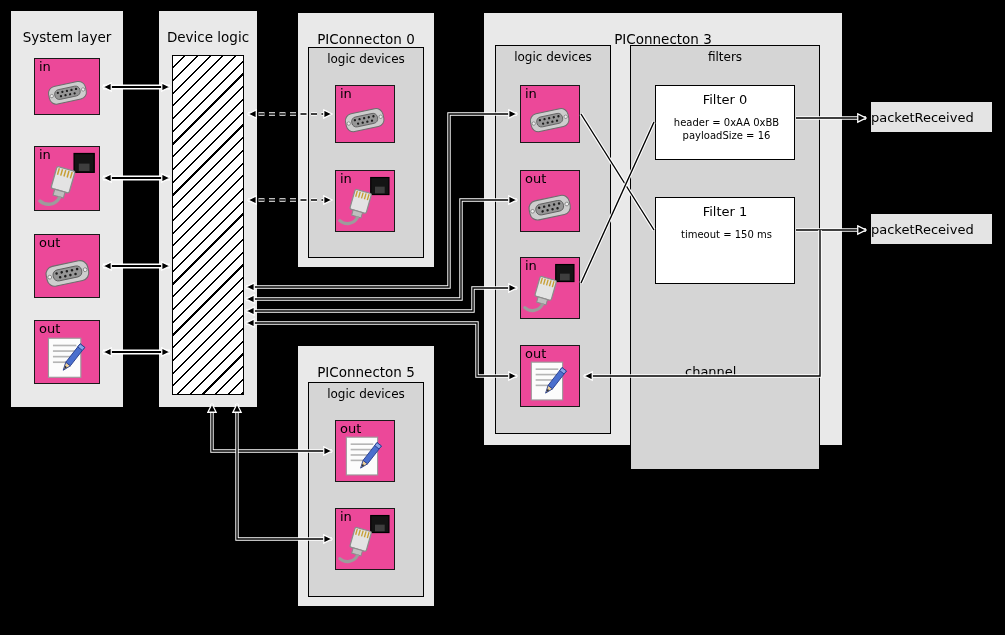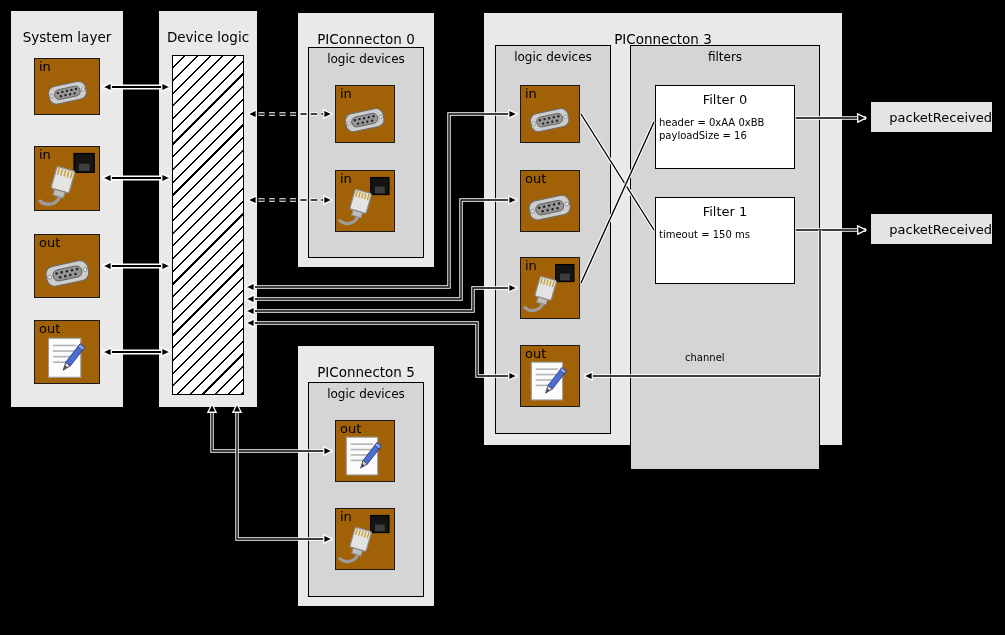--- a/index.html
+++ b/index.html
@@ -8,34 +8,34 @@
   .stage { position:relative; width:1005px; height:635px; background:#000; overflow:hidden; }
 
   .panel { position:absolute; background:#e9e9e9; border:1px solid #000; }
   .panel-title { text-align:center; padding-top:18px; font-size:13.5px; white-space:nowrap; }
   .inner { position:absolute; background:#d5d5d5; border:1px solid #000; }
   .inner-title { text-align:center; padding-top:4px; font-size:12px; }
 
   .hatch { position:absolute; border:1px solid #000; background:#fff;
            background-image:repeating-linear-gradient(135deg, rgba(0,0,0,0) 0 7.5px, #000 7.5px 9px); }
 
-  .dev-box { position:absolute; background:#a16207; border:1px solid #1a1a1a; }
+  .dev-box { position:absolute; background:#ec4899; border:1px solid #1a1a1a; }
   .dev-label { position:absolute; top:0; left:4px; font-size:13px; }
   .dev-icon { position:absolute; left:4%; top:24%; width:92%; height:72%; }
   .dev-icon.full { top:4%; height:92%; }
 
   .filter-box { position:absolute; background:#fff; border:1px solid #000; }
   .filter-title { text-align:center; padding-top:6px; font-size:13px; }
   .filter-params { margin-top:10px; }
-  .filter-param { font-size:10px; padding-left:3px; margin-top:2px; white-space:nowrap; }
-
-  .channel-label { position:absolute; font-size:10px; }
+  .filter-param { font-size:10px; padding-left:3px; margin-top:2px; white-space:nowrap;text-align:center; }
+
+  .channel-label { position:absolute; font-size:13px;margin-top:12px; }
 
   .event-box { position:absolute; background:#e4e4e4; border:1px solid #000;
-               display:flex; align-items:center; justify-content:flex-end; font-size:13px; }
+               display:flex; align-items:center; justify-content:flex-start; font-size:13px; }
 
   .wires { position:absolute; left:0; top:0; pointer-events:none; }
   .wu { fill:none; stroke:#fff; stroke-width:3.4; }
   .wo { fill:none; stroke:#000; stroke-width:1.4; }
   .thick .wu { stroke-width:4.8; }
   .thick .wo { stroke-width:2.2; }
   .dashed .wu, .dashed .wo { stroke-dasharray:6 4.5; }
 </style>
 </head>
 <body>
@@ -199,21 +199,21 @@
         <use href="#sym-ethernet"></use>
       </svg>
   </div>
   <div class="dev-box" style="left:520px;top:345px;width:60px;height:62px">
     <span class="dev-label">out</span>
     <svg class="dev-icon" viewBox="0 0 44 40">
         <use href="#sym-document"></use>
       </svg>
   </div>
 
-  <div class="filter-box" style="left:655px;top:85px;width:140px;height:84px">
+  <div class="filter-box" style="left:655px;top:85px;width:140px;height:75px">
     <div class="filter-title">Filter 0</div>
     <div class="filter-params">
       <div class="filter-param">header = 0xAA 0xBB</div>
       <div class="filter-param">payloadSize = 16</div>
     </div>
   </div>
   <div class="filter-box" style="left:655px;top:197px;width:140px;height:87px">
     <div class="filter-title">Filter 1</div>
     <div class="filter-params">
       <div class="filter-param">timeout = 150 ms</div>

